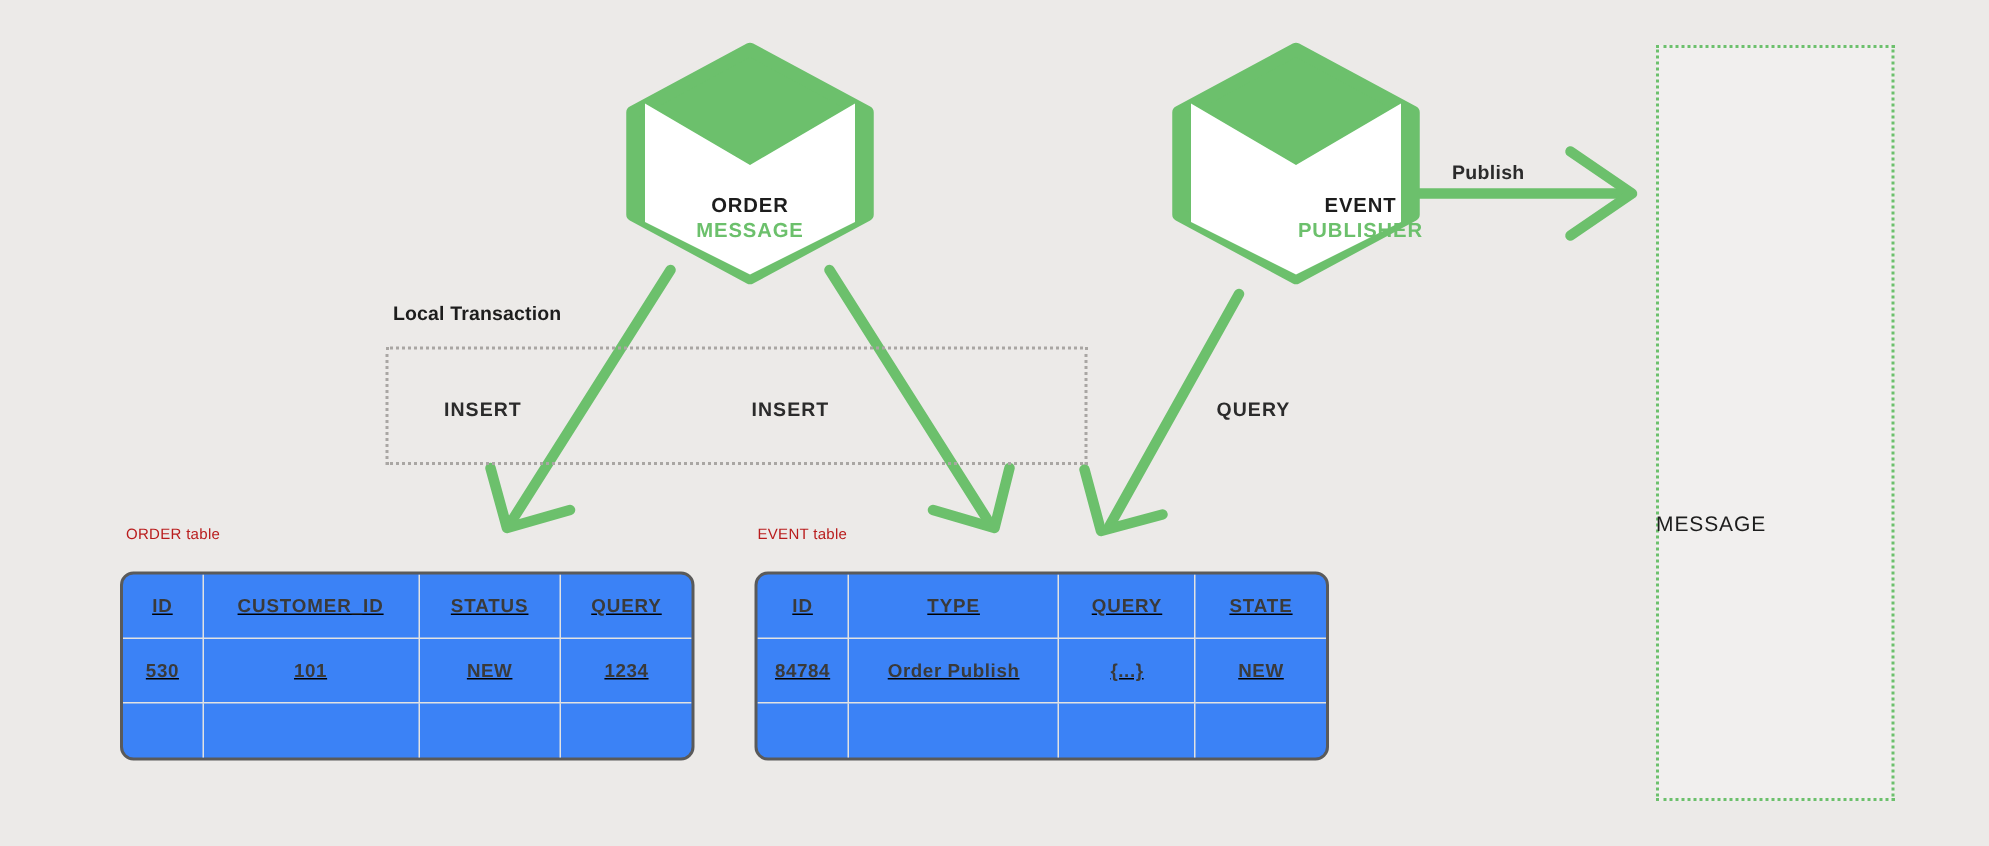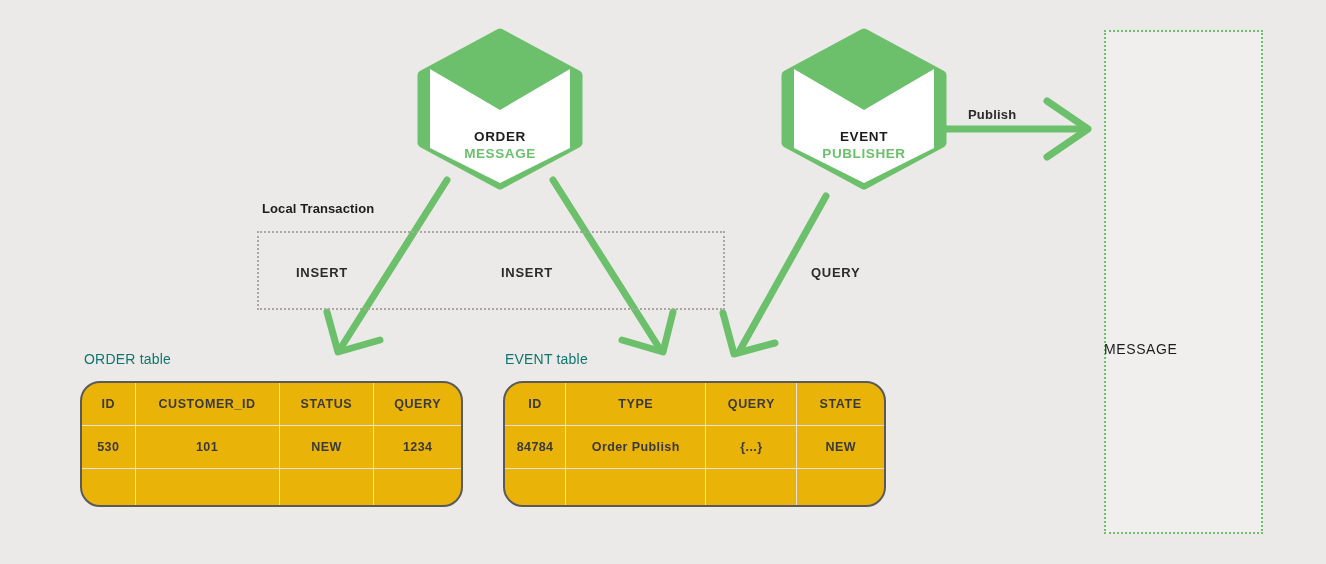--- a/index.html
+++ b/index.html
@@ -86,36 +86,37 @@
     white-space: nowrap;
   }
   #label-insert-order  { left: 296px; top: 265px; }
   #label-insert-event  { left: 501px; top: 265px; }
   #label-query         { left: 811px; top: 265px; }
   #label-publish       { left: 968px; top: 107px; letter-spacing: 0.2px; }
 
   
   .table-caption {
     position: absolute;
-    font-size: 14px;
-    color: #0f766e;
+    font-size: 10px;
+    color: #b91c1c;
     letter-spacing: 0.2px;
     white-space: nowrap;
   }
   #caption-order-table { left: 84px;  top: 351px; }
   #caption-event-table { left: 505px; top: 351px; }
 
   
   .data-table-wrap {
     position: absolute;
     box-sizing: border-box;
-    background: #eab308;
+    background: #3b82f6;
     border: 2px solid #5a5a5a;
-    border-radius: 20px;
+    border-radius: 9px;
     overflow: hidden;
+    text-decoration: underline;
   }
   #order-table-wrap { left: 80px;  top: 381px; width: 383px; height: 126px; }
   #event-table-wrap { left: 503px; top: 381px; width: 383px; height: 126px; }
 
   table.db {
     border-collapse: collapse;
     width: 100%;
     height: 100%;
     table-layout: fixed;
   }
@@ -205,21 +206,21 @@
       <path d="M 864 33 L 942 75 L 942 143 L 864 185 L 786 143 L 786 75 Z" fill="#6CC06C" stroke="#6CC06C" stroke-width="9" stroke-linejoin="round"></path>
       <path d="M 794 69 L 794 148 L 864 183 L 934 148 L 934 69 L 864 110 Z" fill="#ffffff"></path>
     </g>
   </svg>
 
   <div class="hex-badge" style="left:419px; top:33px;">
     <div class="hex-label hex-title">ORDER</div>
     <div class="hex-label hex-sub">MESSAGE</div>
   </div>
 
-  <div class="hex-badge" style="left:783px; top:33px;">
+  <div class="hex-badge" style="left:826px; top:33px;">
     <div class="hex-label hex-title">EVENT</div>
     <div class="hex-label hex-sub">PUBLISHER</div>
   </div>
 
   <div class="txn-caption">Local Transaction</div>
   <div class="dotted-box" id="local-transaction-box"></div>
 
   <div class="edge-label" id="label-insert-order">INSERT</div>
   <div class="edge-label" id="label-insert-event">INSERT</div>
   <div class="edge-label" id="label-query">QUERY</div>

